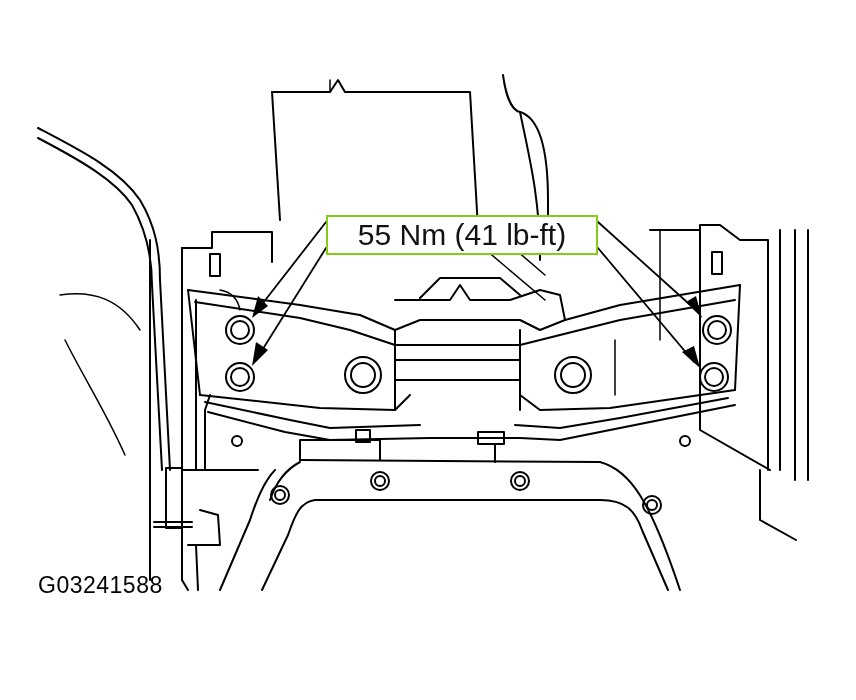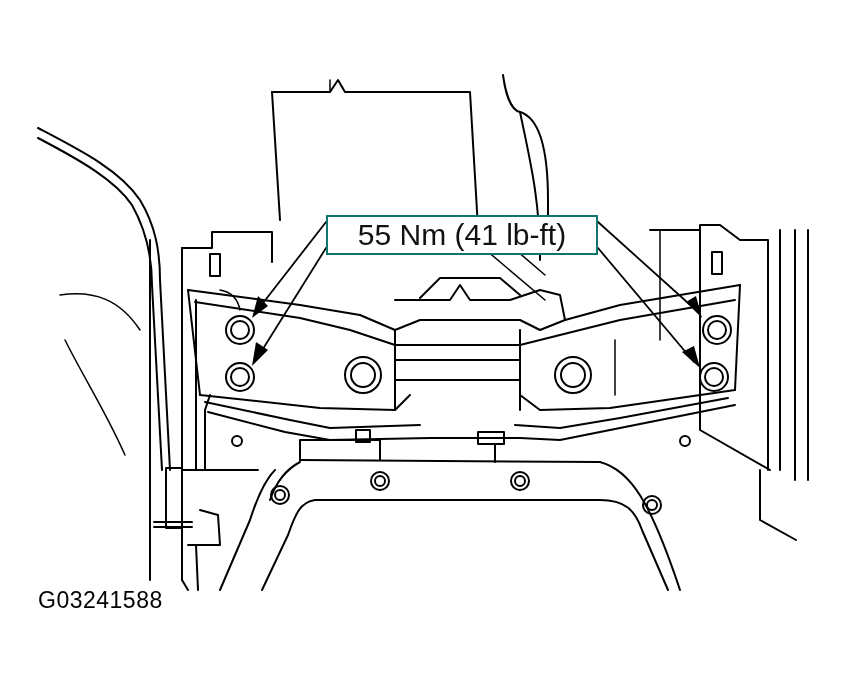--- a/index.html
+++ b/index.html
@@ -1,26 +1,26 @@
 <!DOCTYPE html>
 <html><head>
   <meta charset="utf-8">
   <style>
     html, body { margin: 0; padding: 0; background: #ffffff; }
     body { width: 856px; height: 700px; position: relative; overflow: hidden; font-family: "Liberation Sans", sans-serif; }
     .diagram { position: absolute; left: 0; top: 0; width: 856px; height: 700px; }
     .callout-label {
       position: absolute; left: 326px; top: 215px; width: 272px; height: 40px;
-      border: 2px solid #0f766e; background: #fff; box-sizing: border-box;
+      border: 2px solid #84cc16; background: #fff; box-sizing: border-box;
       font-family: "Liberation Sans", sans-serif; font-size: 30px; color: #111;
       display: flex; align-items: center; justify-content: center; letter-spacing: 0px;
       white-space: nowrap;
     }
     .figure-id {
-      position: absolute; left: 38px; top: 587px;
+      position: absolute; left: 38px; top: 572px;
       font-family: "Liberation Sans", sans-serif; font-size: 23px; color: #000;
       letter-spacing: 0.5px;
     }
     svg line, svg path, svg polyline, svg polygon, svg circle, svg rect { vector-effect: non-scaling-stroke; }
   </style>
 </head>
 <body>
 
 <svg class="diagram" viewBox="0 0 856 700" xmlns="http://www.w3.org/2000/svg">
   <g fill="none" stroke="#000" stroke-width="2" stroke-linejoin="round" stroke-linecap="round">

